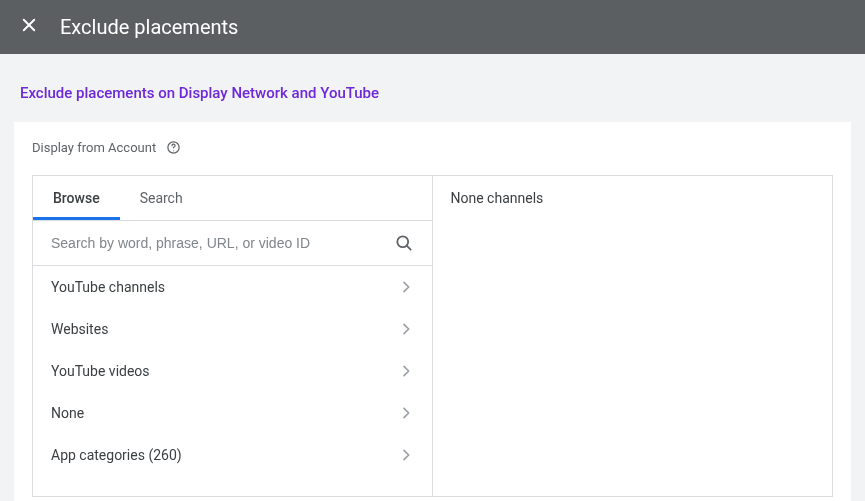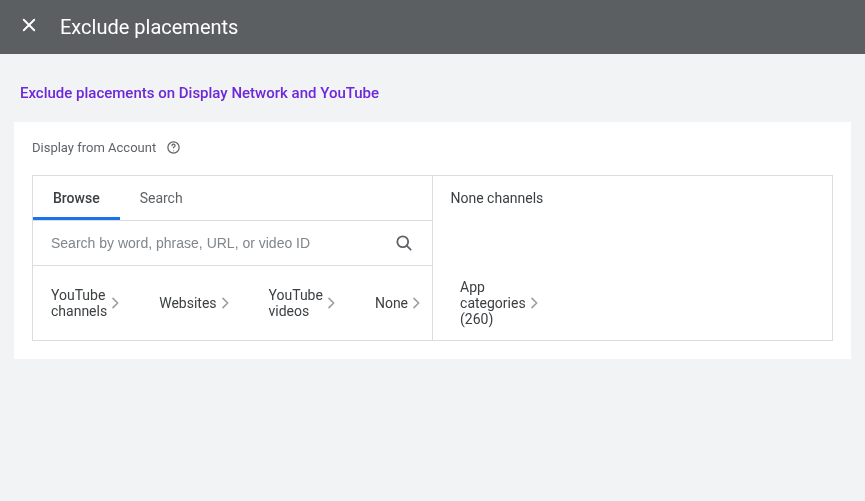--- a/index.html
+++ b/index.html
@@ -111,21 +111,21 @@
     .search-input::placeholder {
       color: #80868b;
     }
     .search-icon {
       color: #5f6368;
       display: flex;
       align-items: center;
     }
     .category-list {
       display: flex;
-      flex-direction: row;
+      flex-direction: column;
     }
     .category-item {
       display: flex;
       align-items: center;
       justify-content: space-between;
       padding: 13px 18px;
       font-size: 14px;
       color: #3c4043;
       cursor: pointer;
     }

